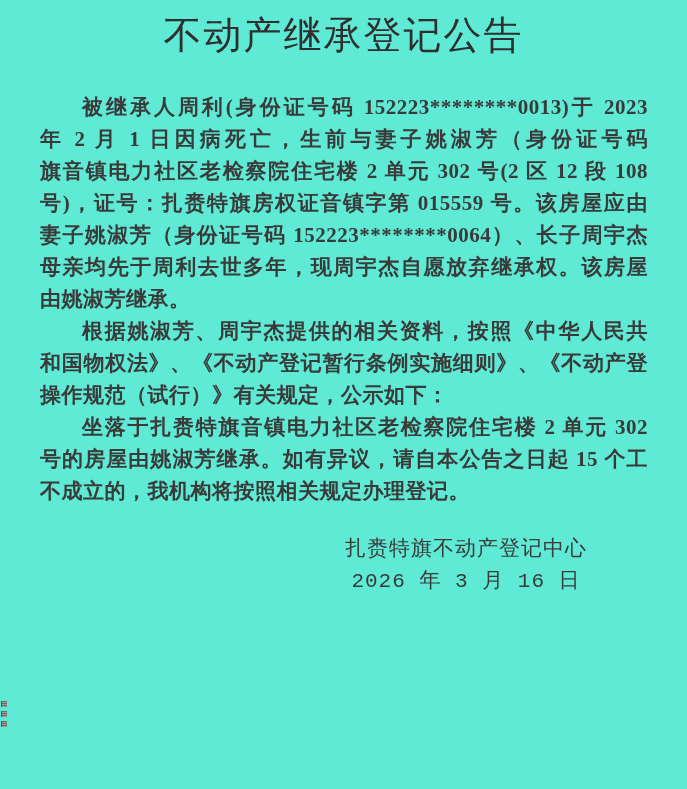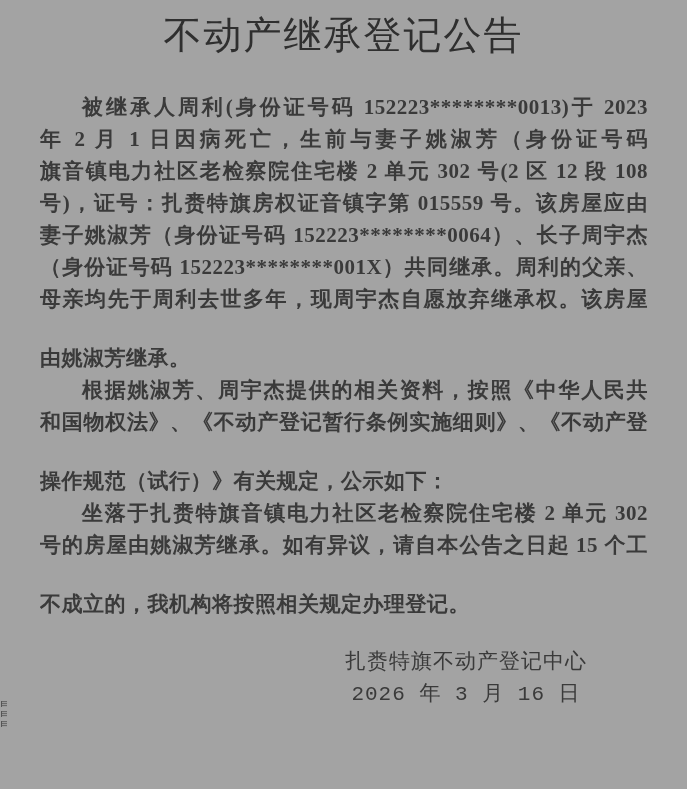--- a/index.html
+++ b/index.html
@@ -4,21 +4,21 @@
 <style>
   html, body {
     margin: 0;
     padding: 0;
     background: #ffffff;
   }
   .page {
     position: relative;
     width: 687px;
     height: 789px;
-    background: #a3a3a3;
+    background: #5eead4;
     overflow: hidden;
     font-family: "Liberation Serif", "DejaVu Serif", serif;
     color: #3a3a3a;
   }
   .doc-title {
     margin: 0;
     padding-top: 12px;
     text-align: center;
     font-size: 38px;
     line-height: 46px;
@@ -37,21 +37,20 @@
     text-align-last: justify;
     overflow: hidden;
     letter-spacing: 0.5px;
     font-weight: bold;
   }
   .line.indent {
     text-indent: 2em;
   }
   .line.last {
     text-align-last: left;
-    margin-top: 27px;
   }
   .signature-block {
     margin: 27px 100px 0 auto;
     width: max-content;
     text-align: center;
     font-size: 21px;
   }
   .sig-line {
     line-height: 32px;
     letter-spacing: 1px;
@@ -76,21 +75,20 @@
 <div class="page">
 
   <h1 class="doc-title">不动产继承登记公告</h1>
 
   <div class="doc-body">
       <div class="line indent">被继承人周利(身份证号码 152223********0013)于 2023</div>
       <div class="line">年 2 月 1 日因病死亡，生前与妻子姚淑芳（身份证号码</div>
       <div class="line">旗音镇电力社区老检察院住宅楼 2 单元 302 号(2 区 12 段 108</div>
       <div class="line">号)，证号：扎赉特旗房权证音镇字第 015559 号。该房屋应由</div>
       <div class="line">妻子姚淑芳（身份证号码 152223********0064）、长子周宇杰</div>
-      <div class="line">（身份证号码 152223********001X）共同继承。周利的父亲、</div>
       <div class="line">母亲均先于周利去世多年，现周宇杰自愿放弃继承权。该房屋</div>
       <div class="line last">由姚淑芳继承。</div>
       <div class="line indent">根据姚淑芳、周宇杰提供的相关资料，按照《中华人民共</div>
       <div class="line">和国物权法》、《不动产登记暂行条例实施细则》、《不动产登记</div>
       <div class="line last">操作规范（试行）》有关规定，公示如下：</div>
       <div class="line indent">坐落于扎赉特旗音镇电力社区老检察院住宅楼 2 单元 302</div>
       <div class="line">号的房屋由姚淑芳继承。如有异议，请自本公告之日起 15 个工</div>
       <div class="line last">不成立的，我机构将按照相关规定办理登记。</div>
     </div>
 

